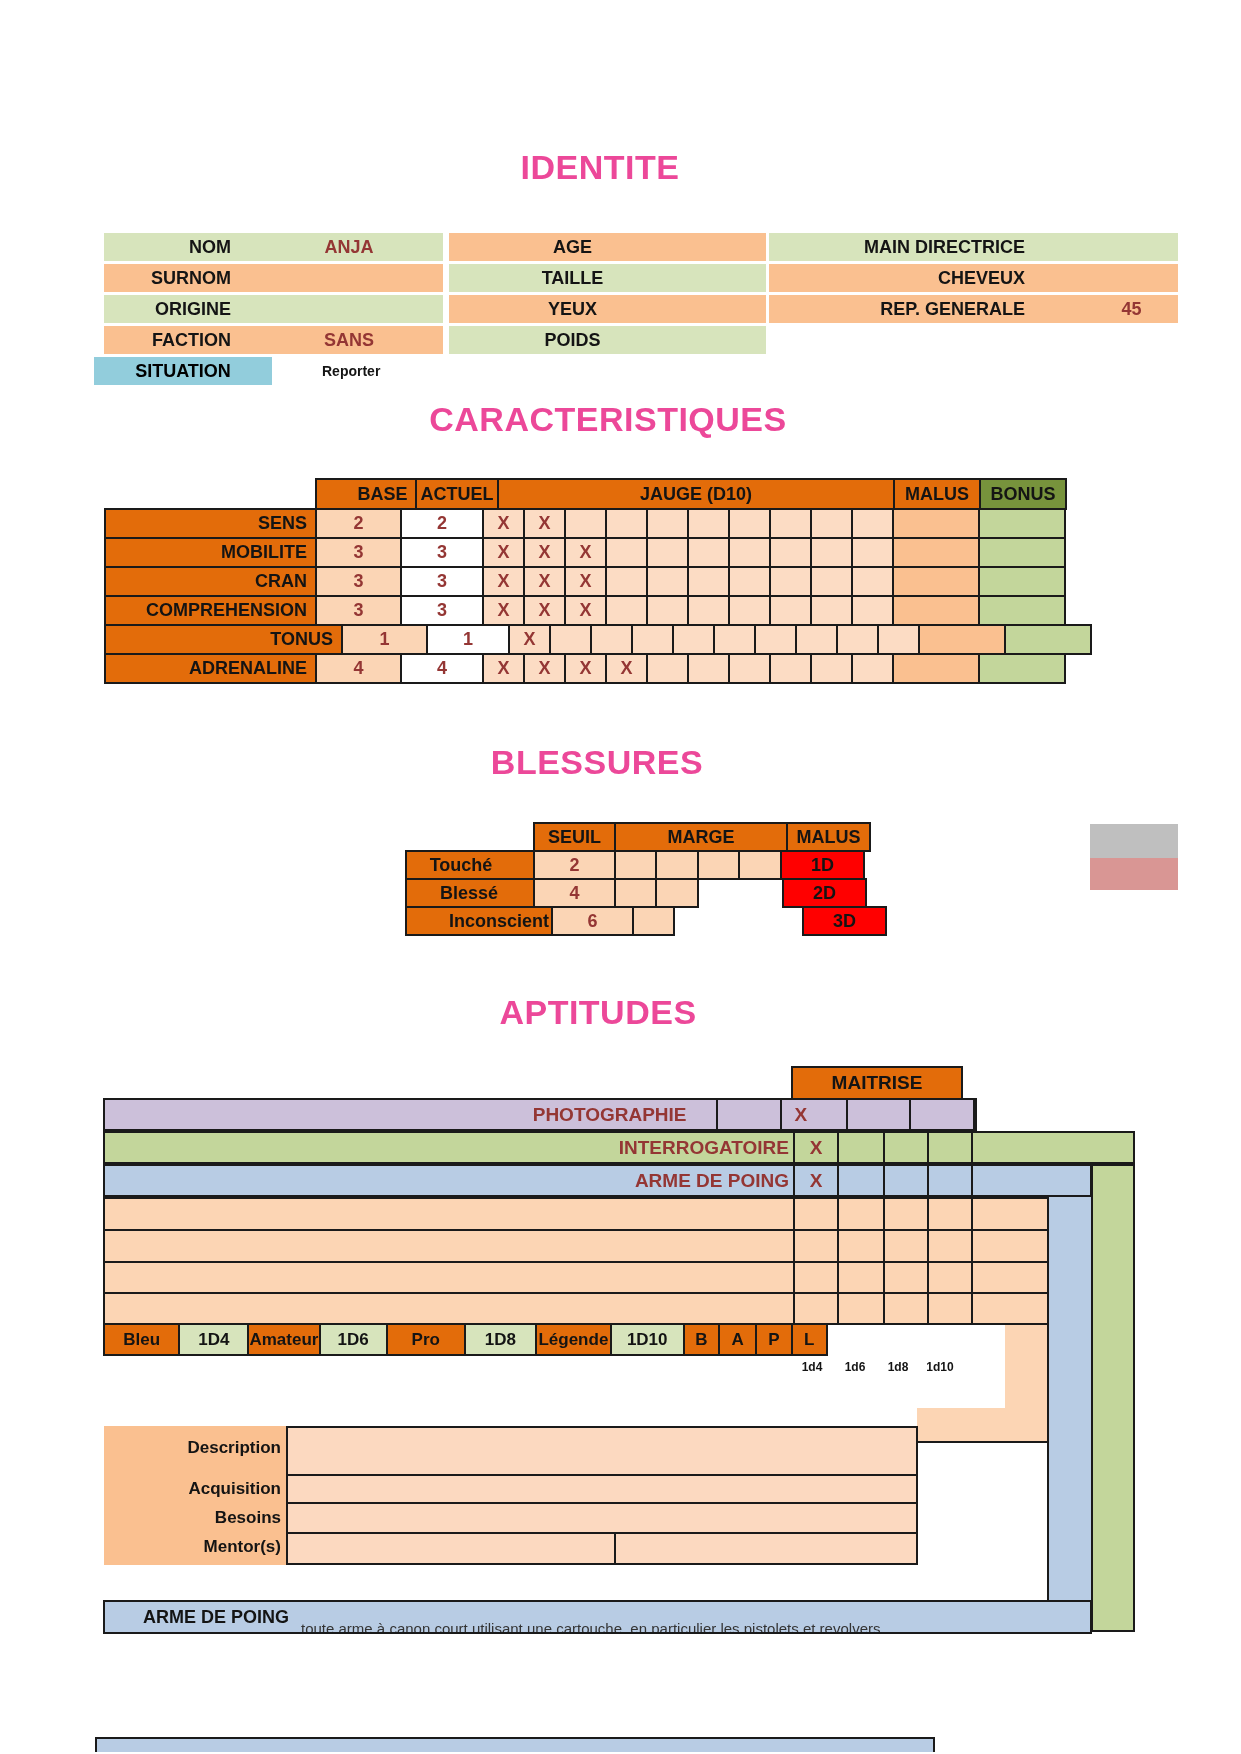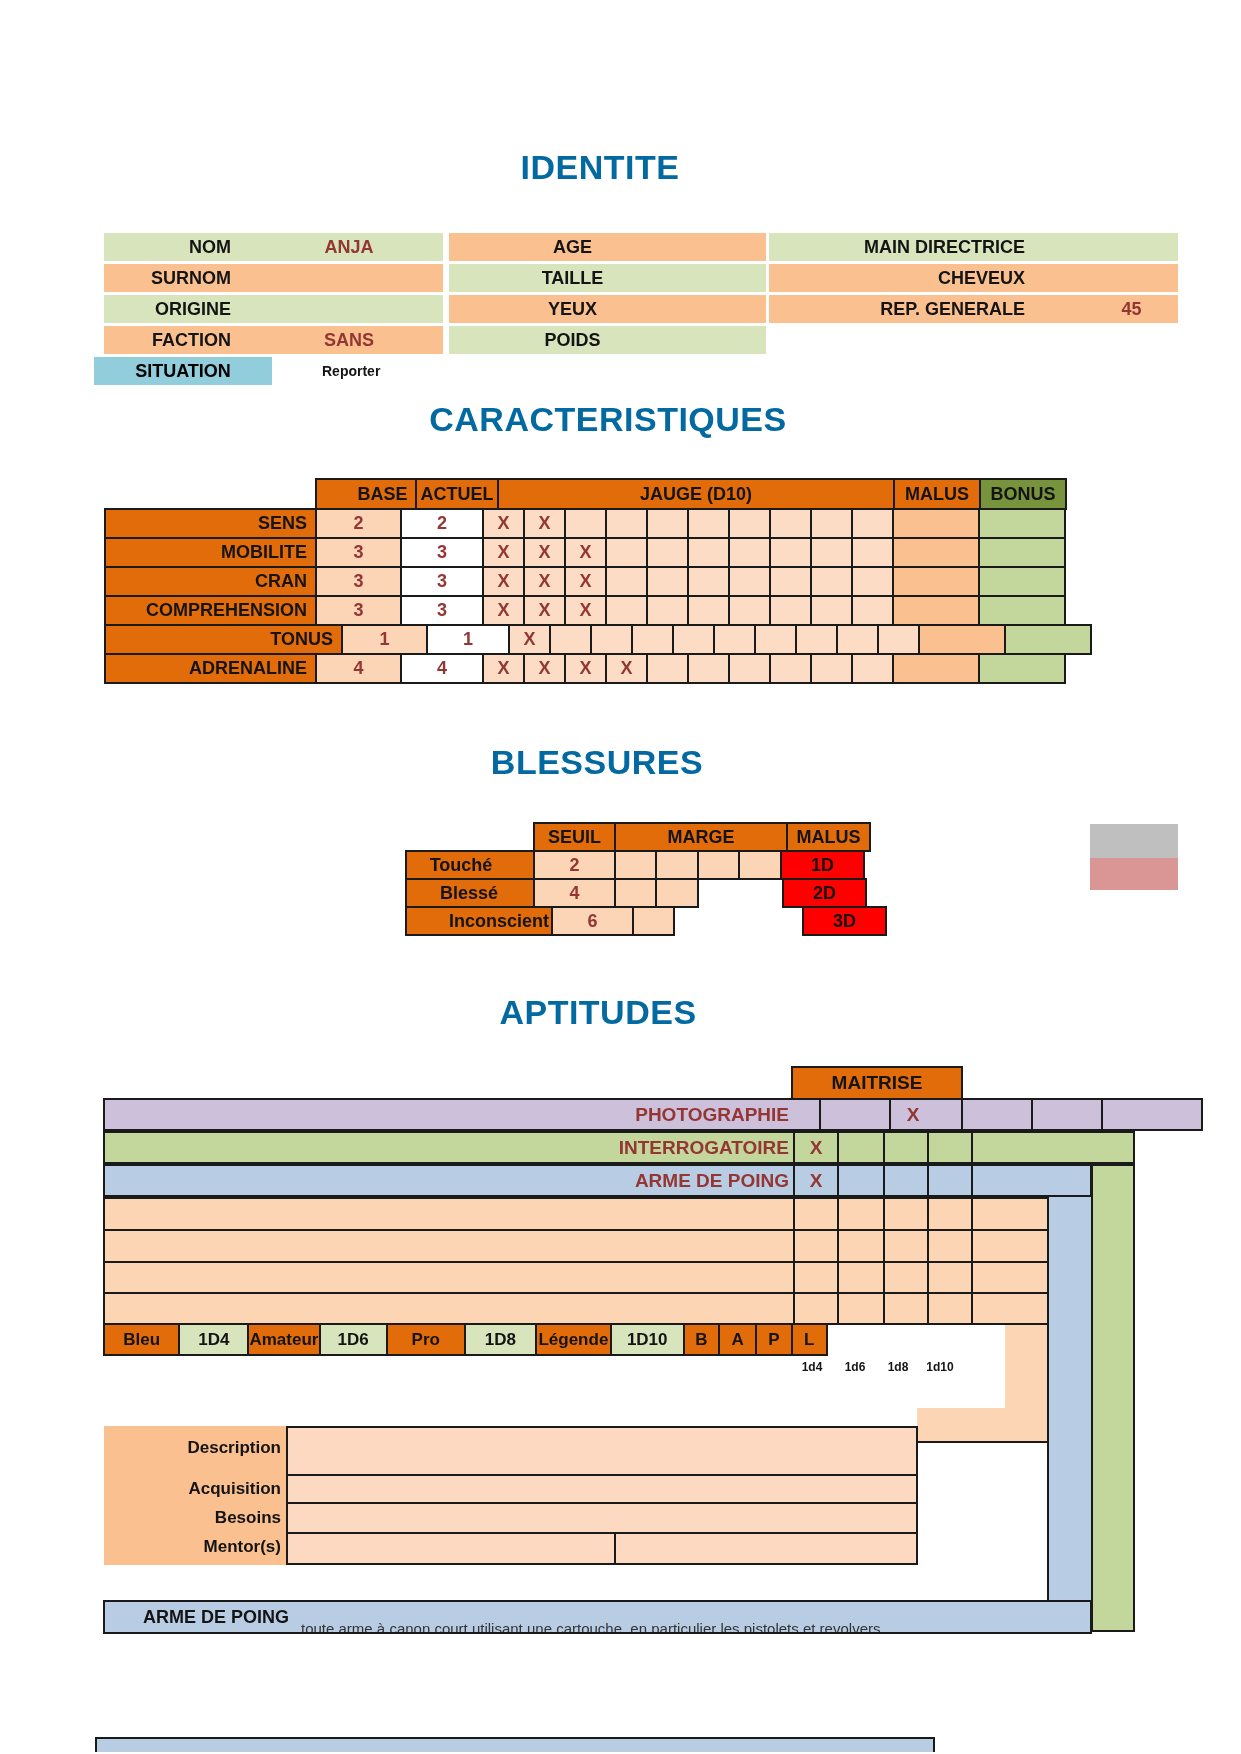--- a/index.html
+++ b/index.html
@@ -1,19 +1,19 @@
 <!DOCTYPE html>
 <html><head>
 <meta charset="utf-8">
 <style>
   html,body{margin:0;padding:0;background:#ffffff;}
   .page{position:relative;width:1241px;height:1754px;background:#ffffff;
         font-family:"Liberation Sans",sans-serif;overflow:hidden;}
   .abs{position:absolute;box-sizing:border-box;}
-  .title{font-size:34px;font-weight:bold;color:#0369a1;text-align:center;letter-spacing:.5px;}
+  .title{font-size:34px;font-weight:bold;color:#ec4899;text-align:center;letter-spacing:.5px;}
 
   
   .idrow{display:flex;height:28px;margin-bottom:3px;font-size:18px;font-weight:bold;color:#141414;}
   .idcell{box-sizing:border-box;line-height:28px;white-space:nowrap;}
   .green{background:#d7e4bc;} .orangelt{background:#fac090;} .blue{background:#92cddc;}
   .val{color:#943634;text-align:center;}
   .idlbl1{width:151px;text-align:right;padding-right:24px;}
   .idval1{width:188px;}
   .idc2{width:317px;text-align:center;padding-right:70px;}
   .idlbl3{width:316px;text-align:right;padding-right:60px;}
@@ -269,21 +269,21 @@
   <div class="abs" style="left:1090px;top:858px;width:88px;height:32px;background:#d99694;"></div>
 
   <div class="abs" style="left:1091px;top:1164px;width:44px;height:468px;background:#c3d69b;border:2px solid #1a1a1a;"></div>
   <div class="abs" style="left:1047px;top:1197px;width:44px;height:403px;background:#b8cce4;border-left:2px solid #1a1a1a;"></div>
   <div class="abs" style="left:961px;top:1197px;width:86px;height:126px;background:#fcd5b4;"></div>
   <div class="abs" style="left:1005px;top:1323px;width:42px;height:90px;background:#fcd5b4;"></div>
   <div class="abs" style="left:917px;top:1408px;width:130px;height:35px;background:#fcd5b4;border-bottom:2px solid #1a1a1a;"></div>
 
   <div class="abs" style="left:791px;top:1066px;width:172px;height:34px;background:#e36c0a;border:2px solid #1a1a1a;text-align:center;font-size:19px;font-weight:bold;color:#141414;line-height:30px;">MAITRISE</div>
 
-  <div class="apt-row lavender" style="top:1098px;width:1100px;gap:26px;">
+  <div class="apt-row lavender" style="top:1098px;width:874px;gap:26px;">
     <div class="apt-label">PHOTOGRAPHIE</div>
     <div class="apt-c"></div>
     <div class="apt-c" style="width:44px;">X</div>
     <div class="apt-c"></div>
     <div class="apt-c"></div>
     <div class="apt-fill"></div>
   </div>
   <div class="apt-row aptgreen" style="top:1131px;width:1032px;">
     <div class="apt-label">INTERROGATOIRE</div>
     <div class="apt-c">X</div>

